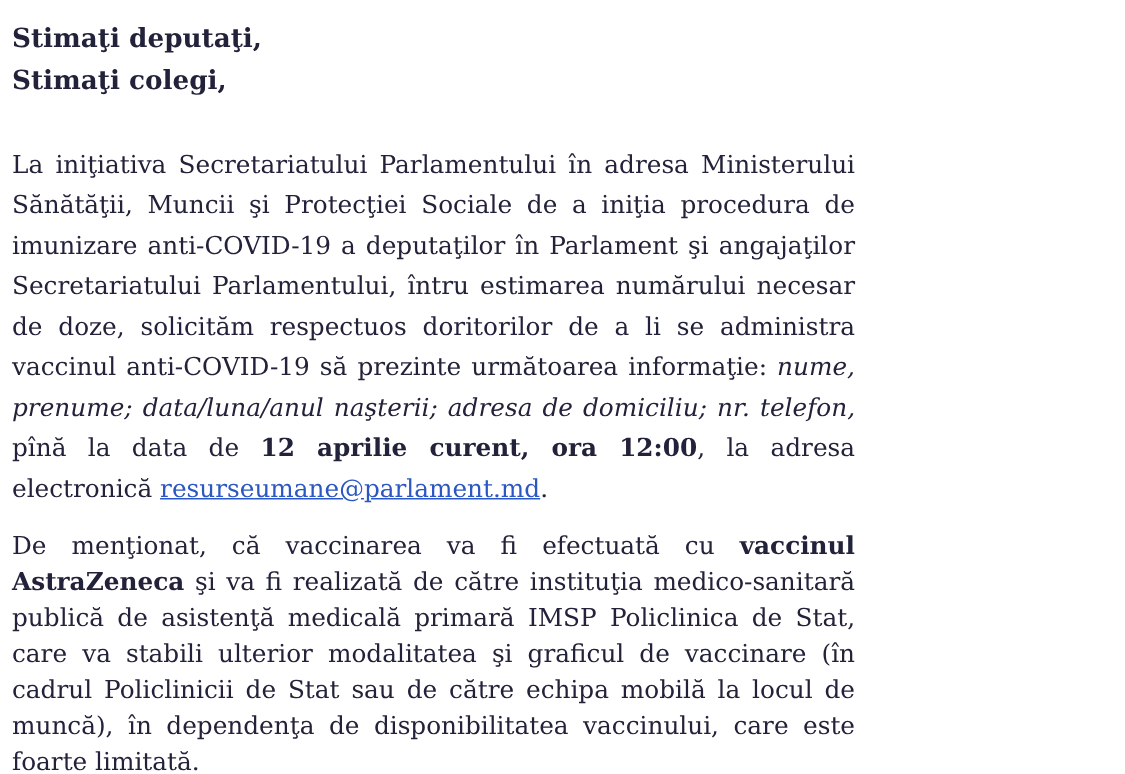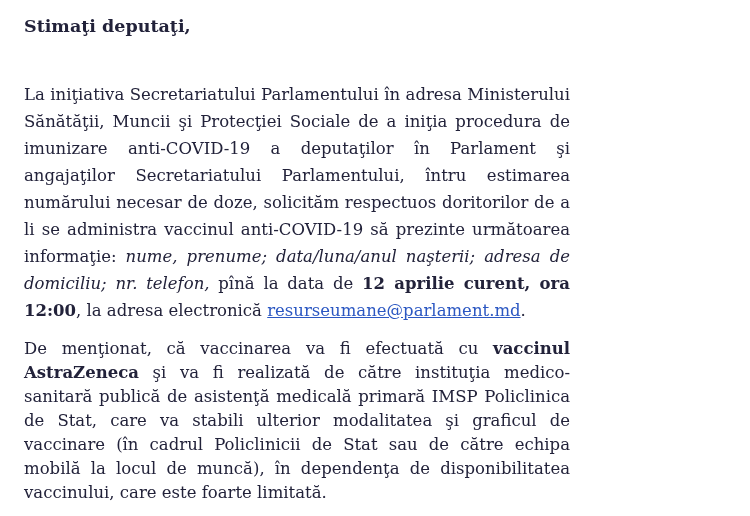--- a/index.html
+++ b/index.html
@@ -7,36 +7,36 @@
     padding: 0;
     background: #ffffff;
   }
   .page {
     position: relative;
     width: 594px;
     height: 516px;
     background: #ffffff;
     overflow: hidden;
     box-sizing: border-box;
-    padding: 12px 24px 0 24px;
+    padding: 12px 24px 0 8px;
     font-family: "DejaVu Serif", "Liberation Serif", serif;
     color: #22223a;
   }
   .greeting {
     font-weight: bold;
     font-size: 17.5px;
     line-height: 28px;
   }
   .para {
     font-size: 16.5px;
     text-align: justify;
     margin: 0;
   }
   .para-1 {
-    margin-top: 41px;
+    margin-top: 28px;
     line-height: 27px;
   }
   .para-2 {
     margin-top: 13px;
     line-height: 24px;
   }
   .para-nb {
     line-height: 24px;
   }
   .seg-italic { font-style: italic; }
@@ -55,20 +55,21 @@
     line-height: 22px;
   }
 </style>
 </head>
 <body>
 
 <div class="page">
 
   <div class="greeting">
     <div>Stimaţi deputaţi,</div>
+    <div>Stimaţi colegi,</div>
   </div>
 
   <p class="para para-1"><span>La iniţiativa Secretariatului Parlamentului în adresa Ministerului Sănătăţii, Muncii şi Protecţiei Sociale de a iniţia procedura de imunizare anti-COVID-19 a deputaţilor în Parlament şi angajaţilor Secretariatului Parlamentului, întru estimarea numărului necesar de doze, solicităm respectuos doritorilor de a li se administra vaccinul anti-COVID-19 să prezinte următoarea informaţie: </span><span class="seg-italic">nume, prenume; data/luna/anul naşterii; adresa de domiciliu;  nr. telefon,</span><span> pînă la data de </span><span class="seg-bold">12 aprilie curent, ora 12:00</span><span>, la adresa electronică </span><a class="email-link">resurseumane@parlament.md</a><span>.</span></p>
 
   <p class="para para-2"><span>De menţionat, că vaccinarea va fi efectuată cu </span><span class="seg-bold">vaccinul AstraZeneca</span><span> şi va fi realizată de către instituţia medico-sanitară publică de asistenţă medicală primară IMSP Policlinica de Stat, care va stabili ulterior modalitatea şi graficul de vaccinare (în cadrul Policlinicii de Stat sau de către echipa mobilă la locul de muncă), în dependenţa de disponibilitatea vaccinului, care este foarte limitată.</span></p>
 
 
   <div class="signature">
     <div class="sig-closing">Cu respect,</div>
 

